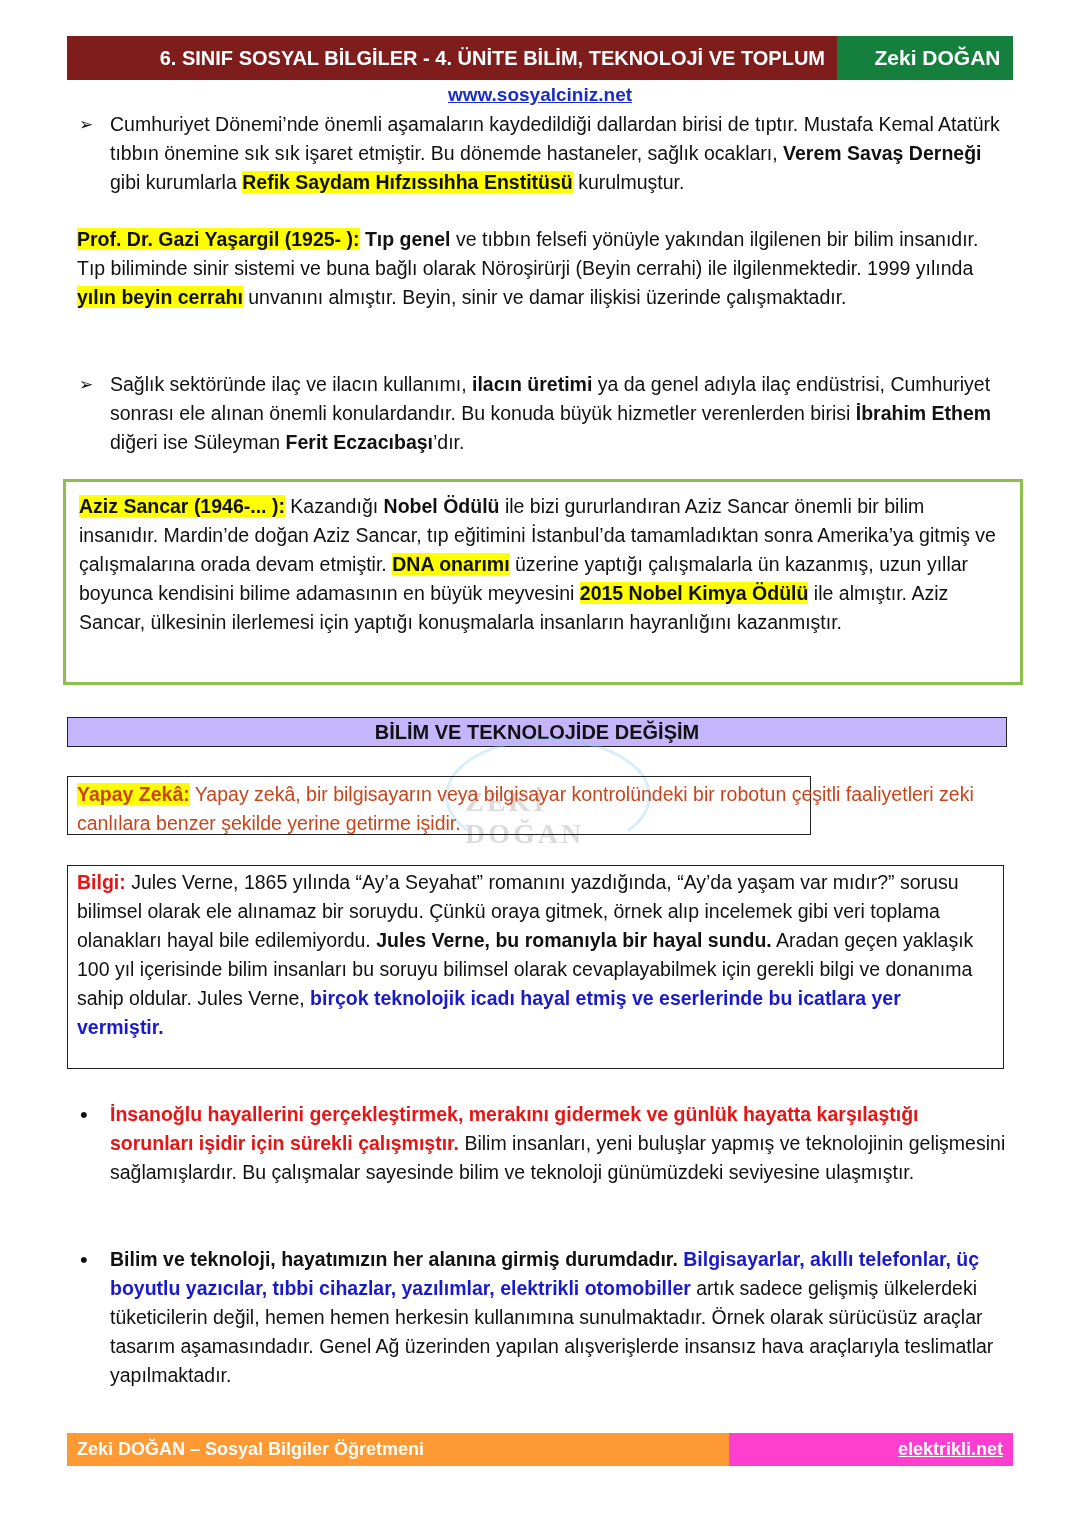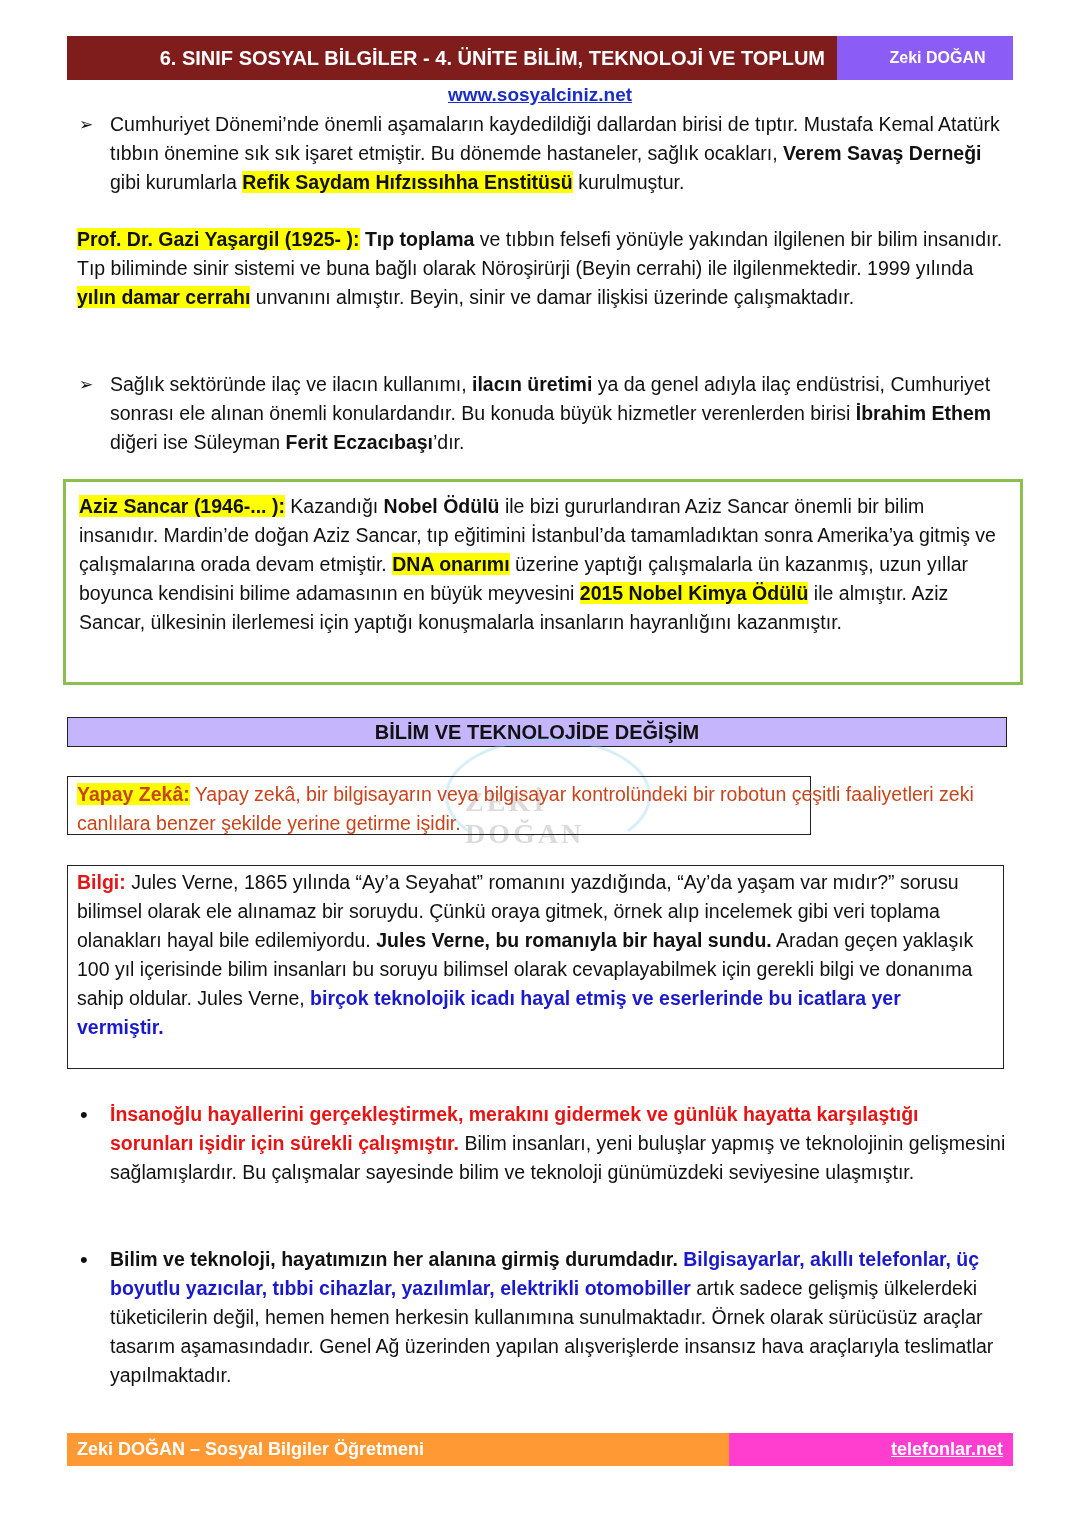--- a/index.html
+++ b/index.html
@@ -4,21 +4,21 @@
 <style>
   html, body { margin:0; padding:0; background:#ffffff; }
   body { width:1080px; height:1527px; position:relative; overflow:hidden;
          font-family:"Liberation Sans", sans-serif; color:#111; }
   .page { position:absolute; left:0; top:0; width:1080px; height:1527px; }
 
   .header { position:absolute; left:67px; top:36px; width:946px; height:44px; display:flex; }
   .header-title { flex:0 0 770px; background:#7f1d1d; color:#fff; font-weight:bold;
                   font-size:20px; display:flex; align-items:center; justify-content:flex-end;
                   padding-right:12px; box-sizing:border-box; }
-  .header-author { flex:1; background:#8b5cf6; color:#fff; font-weight:bold; font-size:16px;
+  .header-author { flex:1; background:#15803d; color:#fff; font-weight:bold; font-size:21px;
                    display:flex; align-items:center; justify-content:center;padding-left:25px; }
   .site-link { position:absolute; left:0; width:1080px; top:84px; text-align:center;
                font-size:19px; font-weight:bold; color:#1a2cc9; text-decoration:underline; }
 
   .para { position:absolute; left:77px; width:930px; font-size:19.5px; line-height:29px; }
   .arrow-item { position:absolute; left:77px; width:930px; font-size:19.5px; line-height:29px;
                 padding-left:33px; box-sizing:border-box; }
   .arrow-item .bullet { position:absolute; left:2px; top:0; font-size:17px; }
   .dot-item { position:absolute; left:77px; width:930px; font-size:19.5px; line-height:29px;
               padding-left:33px; box-sizing:border-box; }
@@ -69,21 +69,21 @@
     <div class="header-author">Zeki DOĞAN</div>
   </div>
   <div class="site-link">www.sosyalciniz.net</div>
 
   <div class="arrow-item" style="top:110px;">
     <span class="bullet">➢</span>
     <span>Cumhuriyet Dönemi’nde önemli aşamaların kaydedildiği dallardan birisi de tıptır. Mustafa Kemal Atatürk tıbbın önemine sık sık işaret etmiştir. Bu dönemde hastaneler, sağlık ocakları, </span><b>Verem Savaş Derneği</b><span> gibi kurumlarla </span><span class="hl">Refik Saydam Hıfzıssıhha Enstitüsü</span><span> kurulmuştur.</span>
   </div>
 
   <div class="para" style="top:225px;">
-    <span class="hl">Prof. Dr. Gazi Yaşargil (1925- ):</span><b> Tıp toplama</b><span> ve tıbbın felsefi yönüyle yakından ilgilenen bir bilim insanıdır. Tıp biliminde sinir sistemi ve buna bağlı olarak Nöroşirürji (Beyin cerrahi) ile ilgilenmektedir. 1999 yılında </span><span class="hl">yılın damar cerrahı</span><span> unvanını almıştır. Beyin, sinir ve damar ilişkisi üzerinde çalışmaktadır.</span>
+    <span class="hl">Prof. Dr. Gazi Yaşargil (1925- ):</span><b> Tıp genel</b><span> ve tıbbın felsefi yönüyle yakından ilgilenen bir bilim insanıdır. Tıp biliminde sinir sistemi ve buna bağlı olarak Nöroşirürji (Beyin cerrahi) ile ilgilenmektedir. 1999 yılında </span><span class="hl">yılın beyin cerrahı</span><span> unvanını almıştır. Beyin, sinir ve damar ilişkisi üzerinde çalışmaktadır.</span>
   </div>
 
   <div class="arrow-item" style="top:370px;">
     <span class="bullet">➢</span>
     <span>Sağlık sektöründe ilaç ve ilacın kullanımı, </span><b>ilacın üretimi</b><span> ya da genel adıyla ilaç endüstrisi, Cumhuriyet sonrası ele alınan önemli konulardandır. Bu konuda büyük hizmetler verenlerden birisi </span><b>İbrahim Ethem</b><span> diğeri ise Süleyman </span><b>Ferit Eczacıbaşı</b><span>’dır.</span>
   </div>
 
   <div class="green-box">
     <div class="inner">
       <span class="hl">Aziz Sancar (1946-... ):</span><span> Kazandığı </span><b>Nobel Ödülü</b><span> ile bizi gururlandıran Aziz Sancar önemli bir bilim insanıdır. Mardin’de doğan Aziz Sancar, tıp eğitimini İstanbul’da tamamladıktan sonra Amerika’ya gitmiş ve çalışmalarına orada devam etmiştir. </span><span class="hl">DNA onarımı</span><span> üzerine yaptığı çalışmalarla ün kazanmış, uzun yıllar boyunca kendisini bilime adamasının en büyük meyvesini </span><span class="hl">2015 Nobel Kimya Ödülü</span><span> ile almıştır. Aziz Sancar, ülkesinin ilerlemesi için yaptığı konuşmalarla insanların hayranlığını kazanmıştır.</span>
@@ -114,15 +114,15 @@
     <span class="red">İnsanoğlu hayallerini gerçekleştirmek, merakını gidermek ve günlük hayatta karşılaştığı sorunları işidir için sürekli çalışmıştır.</span><span> Bilim insanları, yeni buluşlar yapmış ve teknolojinin gelişmesini sağlamışlardır. Bu çalışmalar sayesinde bilim ve teknoloji günümüzdeki seviyesine ulaşmıştır.</span>
   </div>
 
   <div class="dot-item" style="top:1245px;">
     <span class="bullet">•</span>
     <b>Bilim ve teknoloji, hayatımızın her alanına girmiş durumdadır.</b><span class="blue"> Bilgisayarlar, akıllı telefonlar, üç boyutlu yazıcılar, tıbbi cihazlar, yazılımlar, elektrikli otomobiller</span><span> artık sadece gelişmiş ülkelerdeki tüketicilerin değil, hemen hemen herkesin kullanımına sunulmaktadır. Örnek olarak sürücüsüz araçlar tasarım aşamasındadır. Genel Ağ üzerinden yapılan alışverişlerde insansız hava araçlarıyla teslimatlar yapılmaktadır.</span>
   </div>
 
   <div class="footer">
     <div class="footer-left">Zeki DOĞAN – Sosyal Bilgiler Öğretmeni</div>
-    <div class="footer-right">telefonlar.net</div>
+    <div class="footer-right">elektrikli.net</div>
   </div>
 </div>
 
 </body></html>

